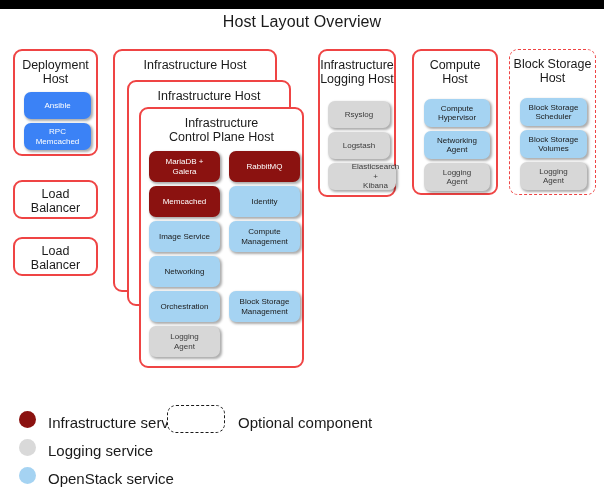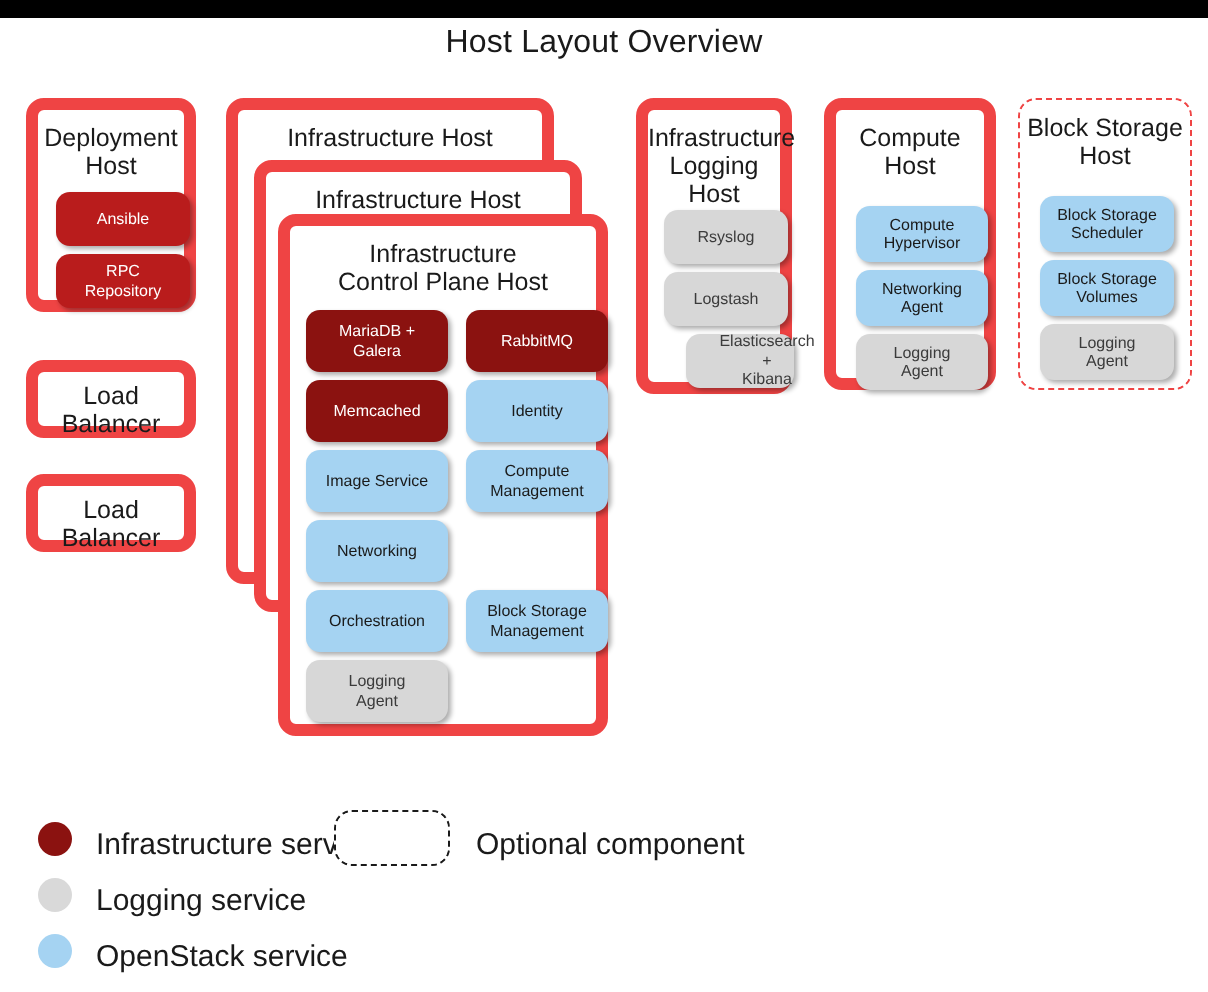--- a/index.html
+++ b/index.html
@@ -27,21 +27,21 @@
     width: 604px;
     text-align: center;
     font-size: 16px;
     color: #1a1a1a;
     letter-spacing: 0.1px;
   }
   .host {
     position: absolute;
     box-sizing: border-box;
     background: #ffffff;
-    border: 6px solid #ef4444;
+    border: 2px solid #ef4444;
     border-radius: 9px;
   }
   .host.dashed {
     border-style: dashed;
     border-width: 1.4px;
   }
   .host-title {
     position: absolute;
     left: 0; right: 0;
     top: 7px;
@@ -60,21 +60,21 @@
     justify-content: center;
     text-align: center;
     font-size: 8px;
     line-height: 9.5px;
     white-space: pre-line;
     box-shadow: 1.5px 1.5px 2.5px rgba(0,0,0,0.33);
   }
   .svc.infra  { background: #8b1210; color: #ffffff; }
   .svc.os     { background: #a5d3f2; color: #1a1a1a; }
   .svc.log    { background: #d7d7d7; color: #3b3b3b; }
-  .svc.gray   { background: #b91c1c; color: #ffffff; }
+  .svc.gray   { background: #3b82f6; color: #ffffff; }
 
   
   .legend-dot {
     position: absolute;
     width: 17px; height: 17px;
     border-radius: 50%;
   }
   .legend-dot.infra { background: #8b1210; }
   .legend-dot.log   { background: #d9d9d9; }
   .legend-dot.os    { background: #a5d3f2; }
@@ -97,21 +97,21 @@
 
 <div id="topband"></div>
 
 <div id="title">Host Layout Overview</div>
 
 <div class="host" style="left:13px; top:49px; width:85px; height:107px;">
   <div class="host-title">Deployment
 Host</div>
   <div class="svc gray" style="left:9px; top:41px; width:67px; height:27px;">Ansible</div>
   <div class="svc gray" style="left:9px; top:72px; width:67px; height:27px;">RPC
-Repository</div>
+Memcached</div>
 </div>
 
 <div class="host" style="left:13px; top:180px; width:85px; height:39px;">
   <div class="host-title" style="top:5px;">Load
 Balancer</div>
 </div>
 <div class="host" style="left:13px; top:237px; width:85px; height:39px;">
   <div class="host-title" style="top:5px;">Load
 Balancer</div>
 </div>
@@ -147,21 +147,21 @@
 
   <div class="svc log" style="left:8px; top:217px; width:71px; height:31px;">Logging
 Agent</div>
 </div>
 
 <div class="host" style="left:318px; top:49px; width:78px; height:148px;">
   <div class="host-title">Infrastructure
 Logging Host</div>
   <div class="svc log" style="left:8px; top:50px; width:62px; height:27px;">Rsyslog</div>
   <div class="svc log" style="left:8px; top:81px; width:62px; height:27px;">Logstash</div>
-  <div class="svc log" style="left:19px; top:112px; width:54px; height:27px;padding-left:27px;">Elasticsearch +
+  <div class="svc log" style="left:8px; top:112px; width:68px; height:27px;padding-left:27px;">Elasticsearch +
 Kibana</div>
 </div>
 
 <div class="host" style="left:412px; top:49px; width:86px; height:146px;">
   <div class="host-title">Compute
 Host</div>
   <div class="svc os" style="left:10px; top:48px; width:66px; height:28px;">Compute
 Hypervisor</div>
   <div class="svc os" style="left:10px; top:80px; width:66px; height:28px;">Networking
 Agent</div>

